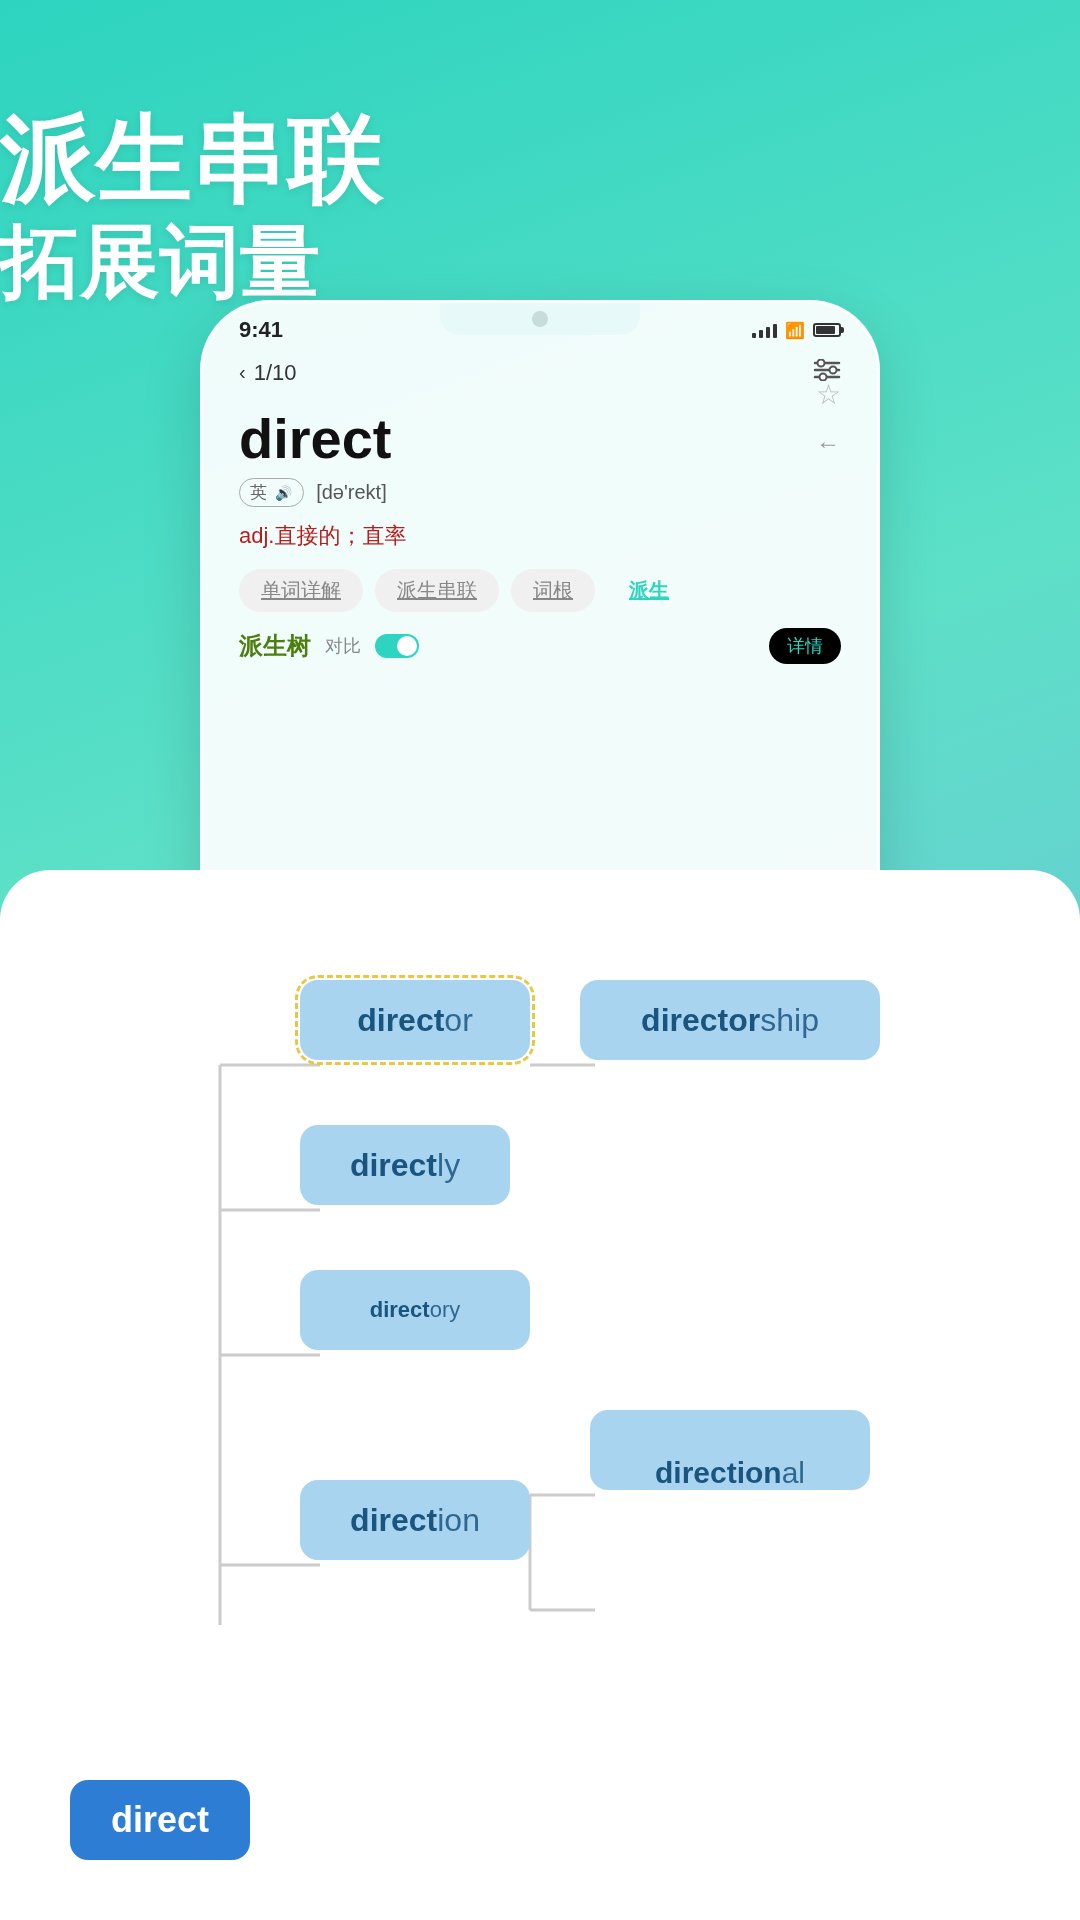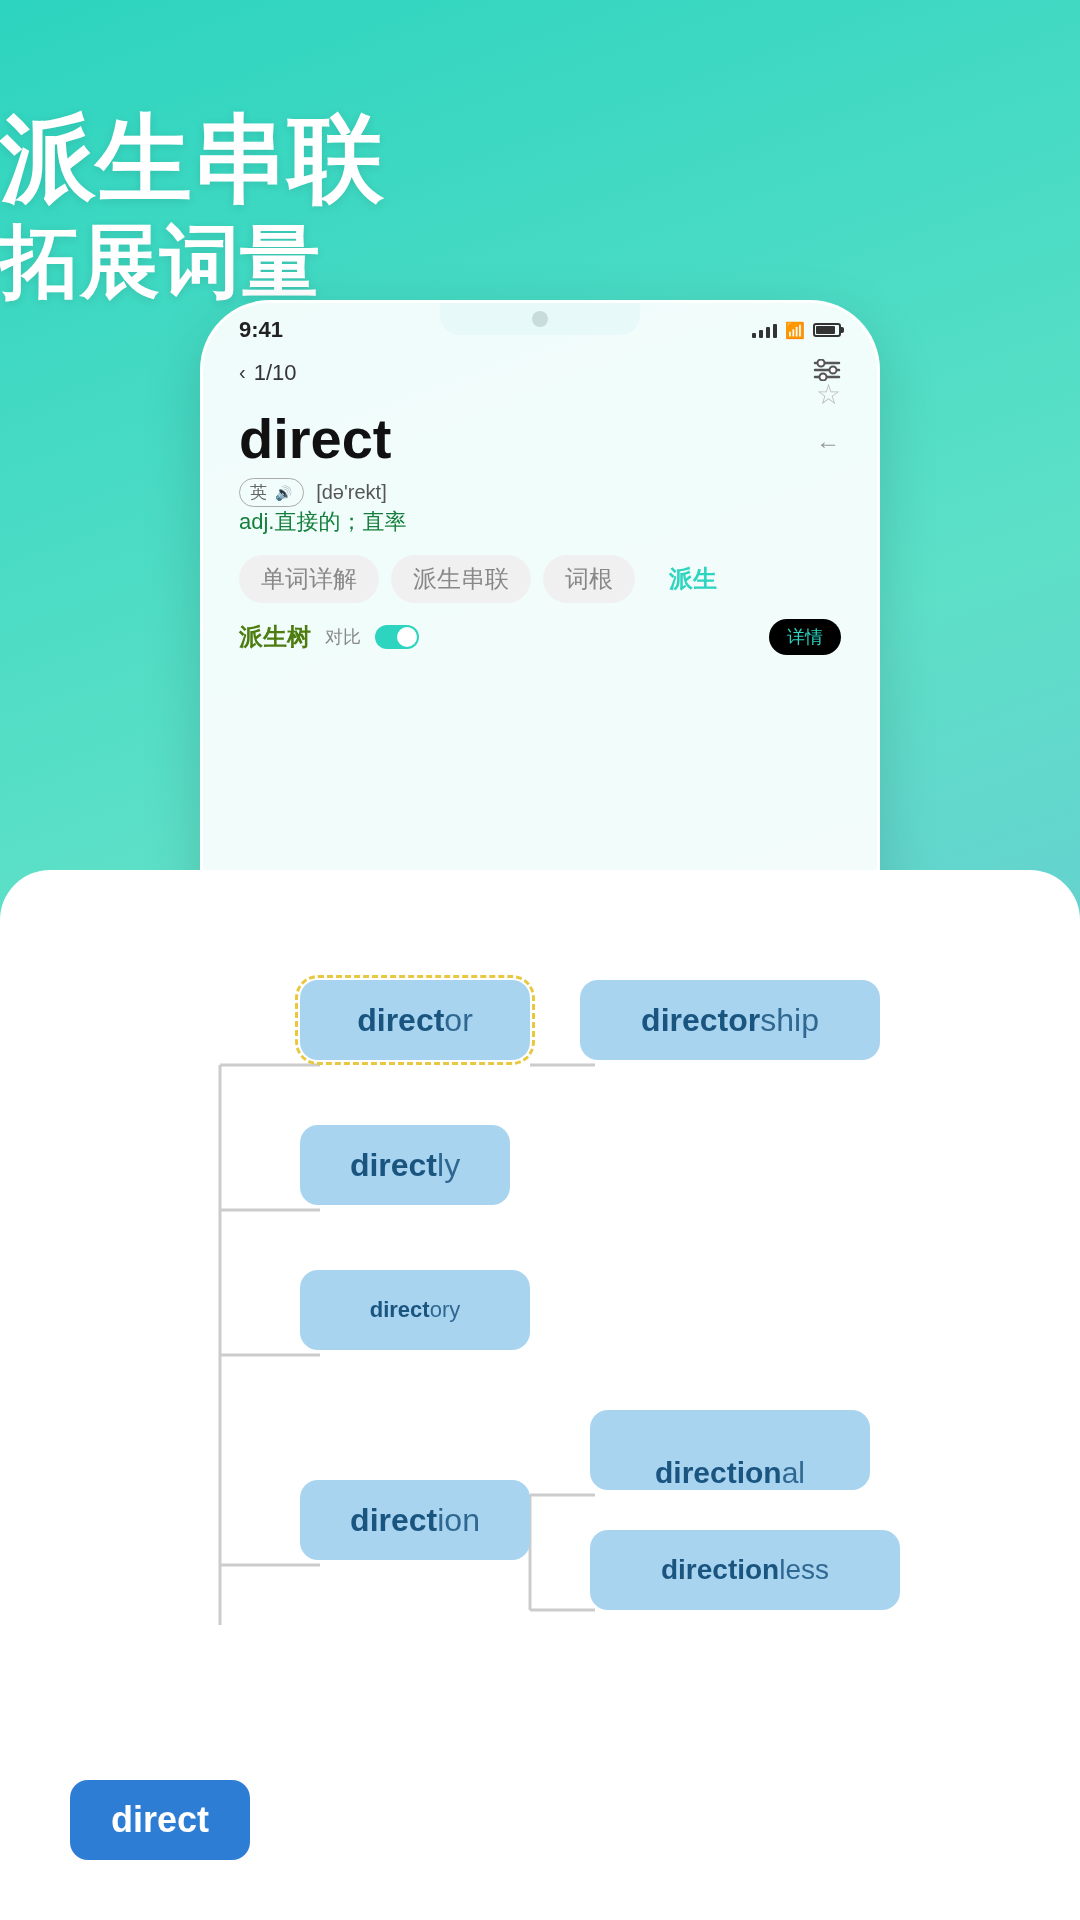--- a/index.html
+++ b/index.html
@@ -178,21 +178,22 @@
       padding: 2px 10px;
       font-size: 17px;
       color: #666;
     }
     .phonetic-text {
       font-size: 20px;
       color: #555;
     }
     .word-def {
       font-size: 22px;
-      color: #15803d;
+      color: #b91c1c;
+      margin-top: 14px;
     }
 
     
     .word-actions {
       position: absolute;
       right: 36px;
       top: 75px;
       display: flex;
       flex-direction: column;
       gap: 16px;
@@ -200,23 +201,24 @@
 
     
     .tabs-bar {
       display: flex;
       gap: 12px;
       padding: 18px 36px 0;
     }
     .tab-item {
       padding: 8px 22px;
       border-radius: 24px;
-      font-size: 24px;
+      font-size: 20px;
       color: #888;
       background: #f0f0f0;
+      text-decoration: underline;
     }
     .tab-item.active {
       color: #2dd4bf;
       background: transparent;
       font-weight: 600;
     }
 
     
     .tree-header {
       display: flex;
@@ -448,18 +450,15 @@
     </div>
 
     <div class="node node-light" style="position:absolute; left:260px; top:550px; width:230px; height:80px; border-radius:18px; font-size:32px;">
       <span>direct<span class="suffix">ion</span></span>
     </div>
 
     <div class="node node-light" style="position:absolute; left:550px; top:480px; width:280px; height:80px; border-radius:18px; font-size:30px;align-items:flex-end;">
       <span>direction<span class="suffix">al</span></span>
     </div>
 
-    <div class="node node-light" style="position:absolute; left:550px; top:600px; width:310px; height:80px; border-radius:18px; font-size:28px;">
-      <span>direction<span class="suffix">less</span></span>
-    </div>
 
   </div>
 </div>
 
 </body></html>

